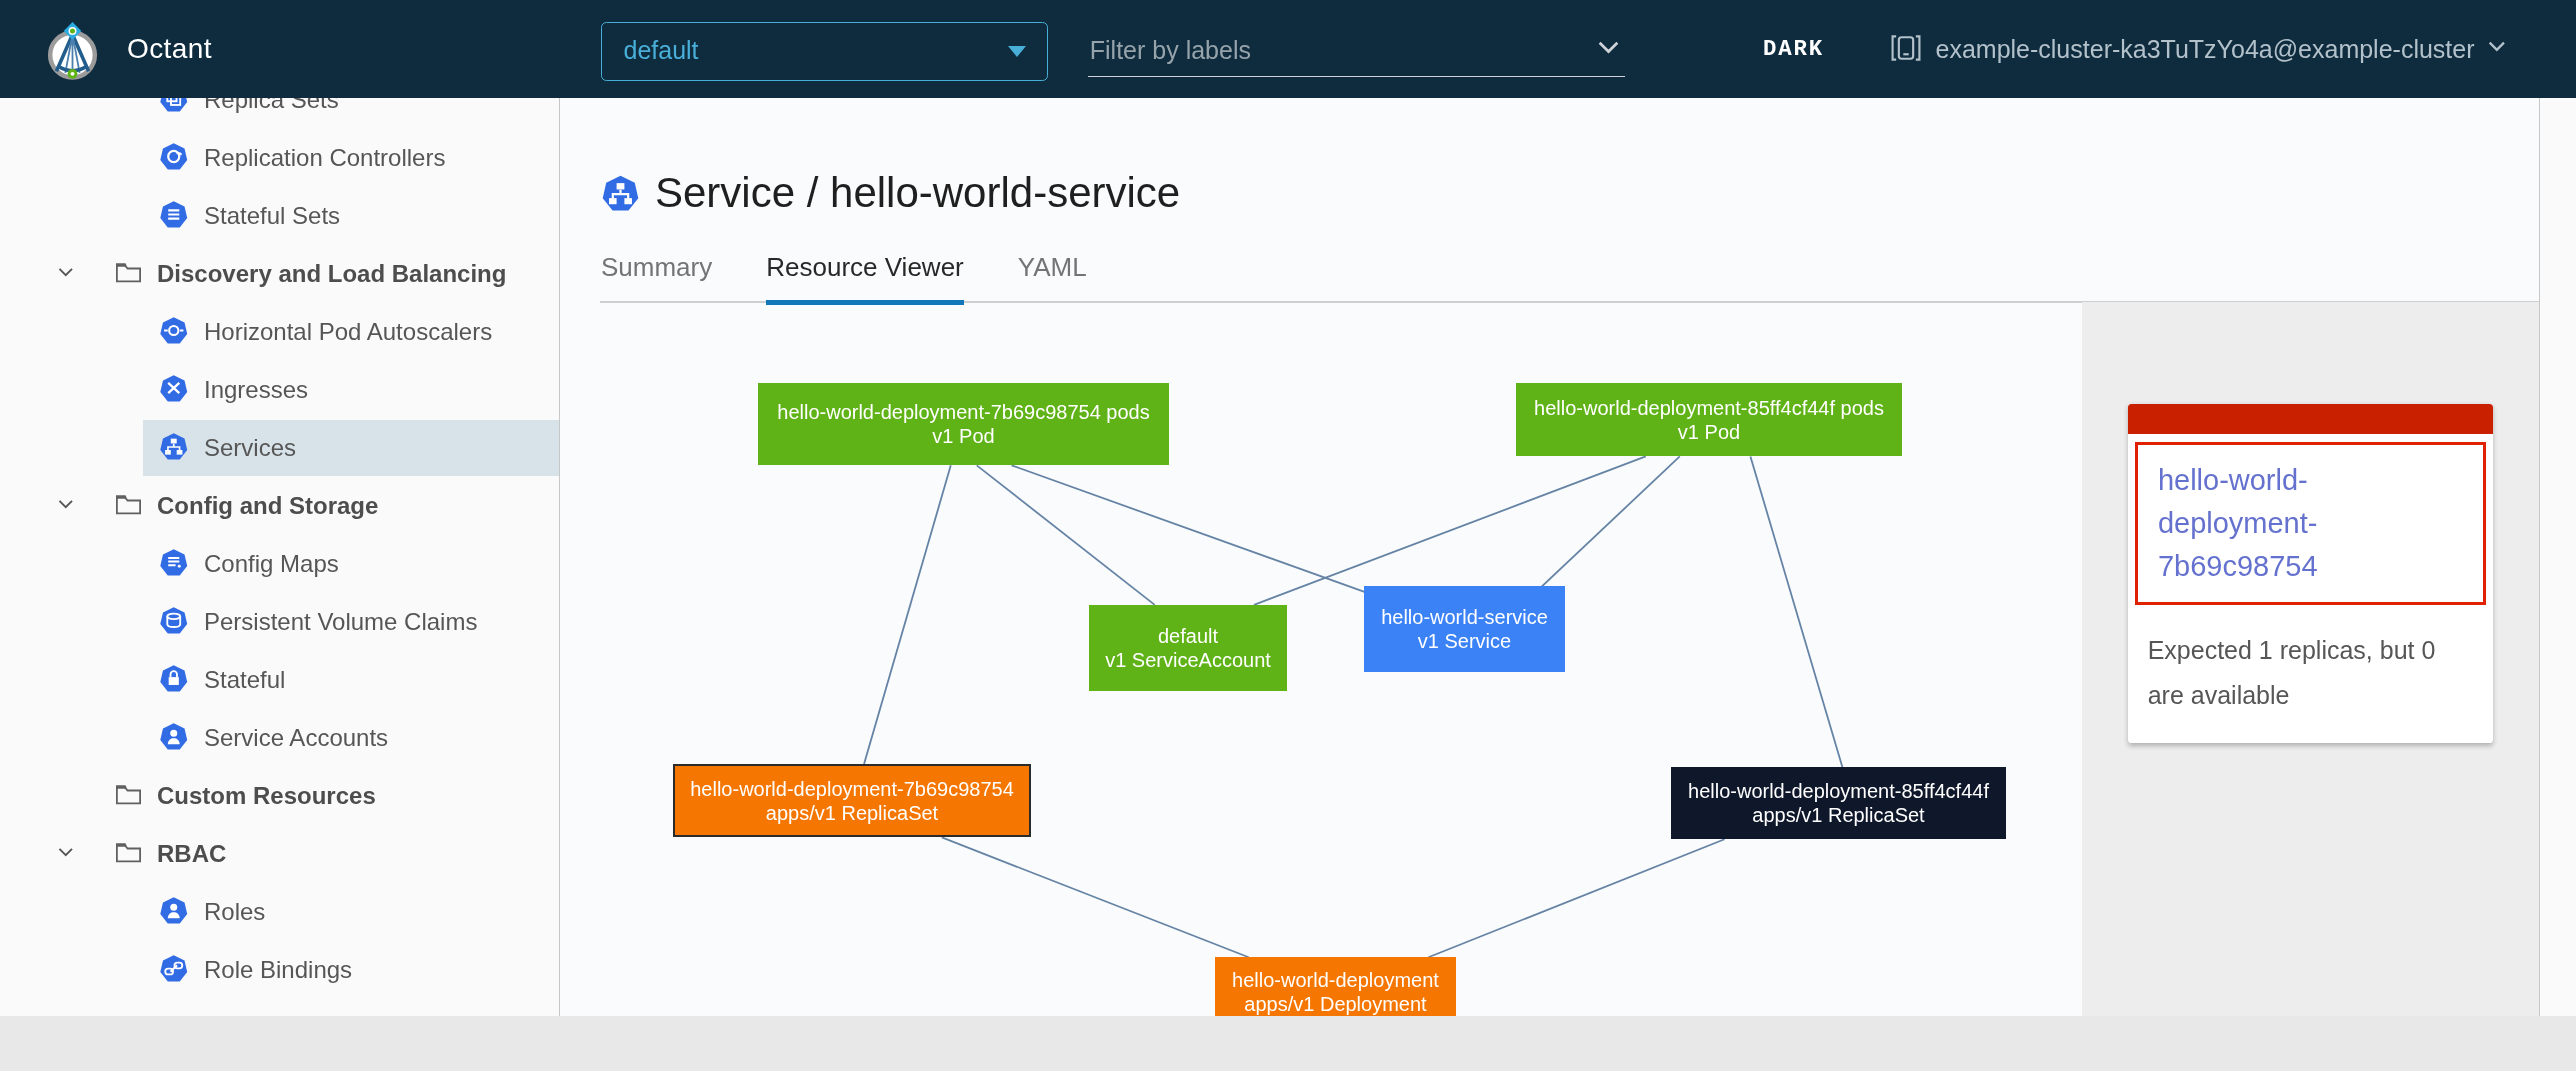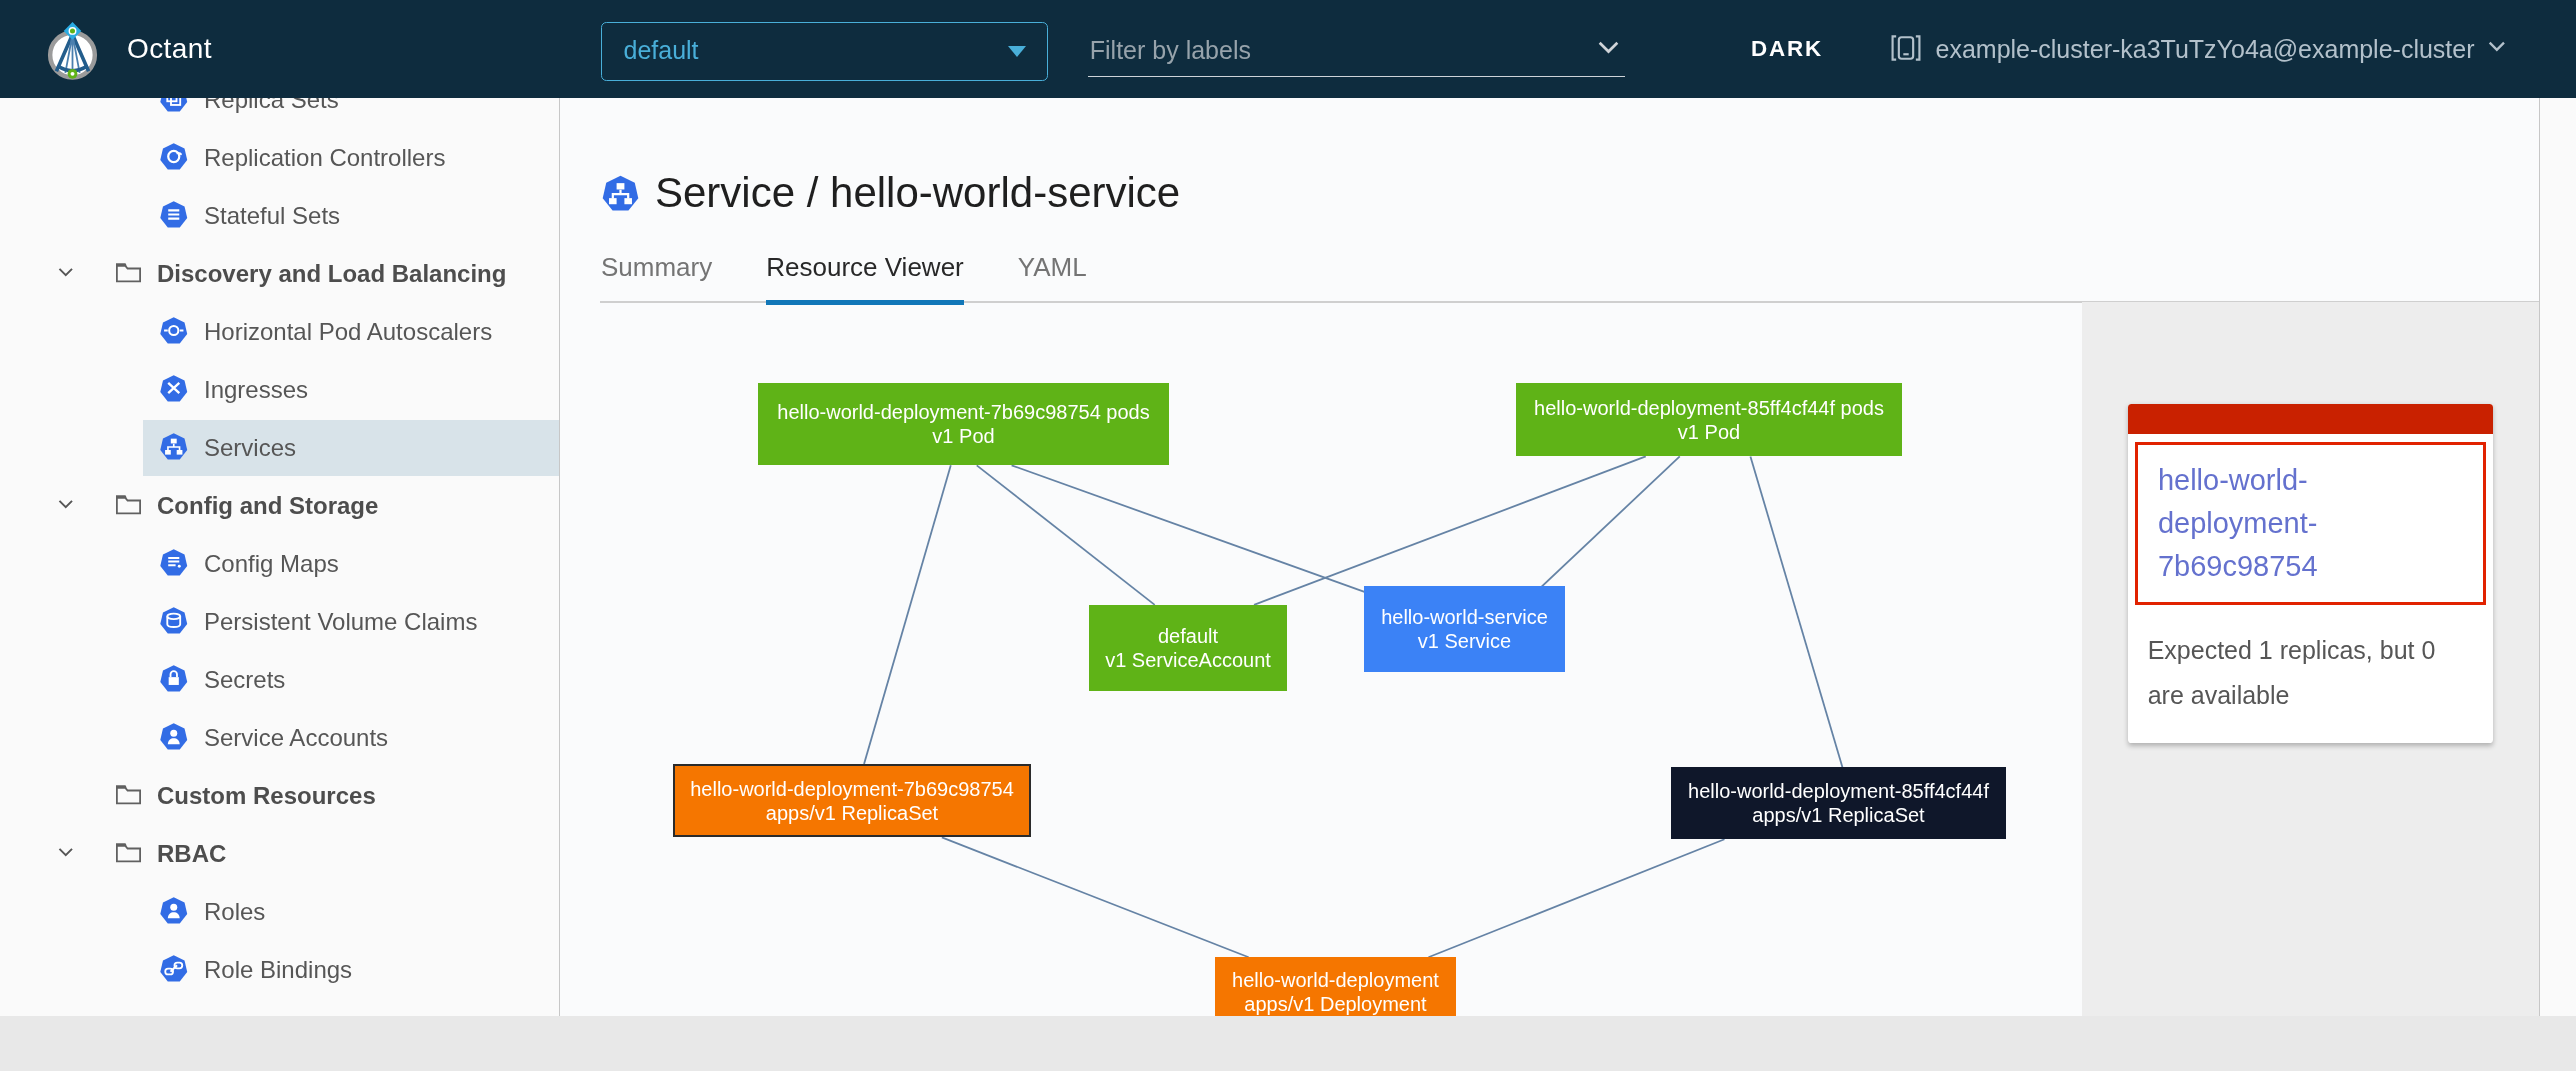--- a/index.html
+++ b/index.html
@@ -12,21 +12,21 @@
   .topbar { position:absolute; left:0; top:0; width:2576px; height:98px; background:#0e2c3e; z-index:40; }
   .logo-wrap { position:absolute; left:43px; top:21.5px; width:59px; height:59px; }
   .app-name { position:absolute; left:127px; top:0; height:98px; line-height:98px; color:#ffffff; font-size:28px; font-weight:300; letter-spacing:0.4px; }
   .ns-dropdown { position:absolute; left:601px; top:22.4px; width:447px; height:59px; border:1.8px solid #49afd9; border-radius:5.4px; cursor:pointer; }
   .ns-value { position:absolute; left:21.5px; top:0; height:55px; line-height:55px; color:#49afd9; font-size:25px; }
   .ns-caret { position:absolute; right:21.5px; top:23px; width:0; height:0; border-left:9.8px solid transparent; border-right:9.8px solid transparent; border-top:11.6px solid #49afd9; }
   .filter-field { position:absolute; left:1088px; top:22.4px; width:537px; height:55px; border-bottom:1.8px solid #cdd3d8; }
   .filter-input { position:absolute; left:1.8px; top:7.2px; width:483px; height:41px; background:transparent; border:none; outline:none; color:#dfe6ea; font-size:25px; font-family:"Liberation Sans", sans-serif; }
   .filter-input::placeholder { color:#97a3ab; opacity:1; }
   .filter-chevron { position:absolute; right:5.4px; top:18px; }
-  .theme-toggle { position:absolute; left:1723px; top:0; height:98px; display:flex; align-items:center; gap:1px; cursor:pointer; }
+  .theme-toggle { position:absolute; left:1723px; top:0; height:98px; display:flex; align-items:center; gap:13px; cursor:pointer;font-family:Liberation Mono, monospace; }
   .theme-label { color:#ffffff; font-size:22.4px; font-weight:700; letter-spacing:1.8px; }
   .cluster-select { position:absolute; left:1889px; top:0; height:98px; display:flex; align-items:center; gap:12.5px; cursor:pointer; }
   .cluster-name { color:#b3c1cb; font-size:25px; }
   
   .sidebar { position:absolute; left:0; top:98px; width:560px; height:973px; background:#fafafa; border-right:0.9px solid #c7c7c7; overflow:hidden; z-index:20; }
   .nav-scroll { margin-top:-27px; }
   .nav-row { position:relative; height:58px; cursor:pointer; }
   .nav-row .hl { display:none; }
   .nav-row.selected .hl { display:block; position:absolute; left:143px; right:0; top:0.9px; bottom:0.9px; background:#d8e3e9; }
   .nav-ic { position:absolute; top:50%; transform:translateY(-50%); }
@@ -204,21 +204,21 @@
               <path d="M9 11.5v8.5c0 1.7 3.1 3 7 3s7-1.3 7-3V11.5" fill="none" stroke="#fff" stroke-width="2"></path>
             </svg></span>
           <span class="nav-label">Persistent Volume Claims</span>
         </div>
         <div class="nav-row item">
           <span class="nav-ic res-ic"><svg width="29.5" height="29.5" viewBox="0 0 32 32">
               <polygon points="16,1.5 27.7,7.2 30.6,19.8 22.5,30 9.5,30 1.4,19.8 4.3,7.2" fill="#326ce5"></polygon>
               <rect x="10.5" y="14.5" width="11" height="8.5" fill="#fff"></rect>
               <path d="M12.5 14.5v-3a3.5 3.5 0 0 1 7 0v3" stroke="#fff" stroke-width="2" fill="none"></path>
             </svg></span>
-          <span class="nav-label">Secrets</span>
+          <span class="nav-label">Stateful</span>
         </div>
         <div class="nav-row item">
           <span class="nav-ic res-ic"><svg width="29.5" height="29.5" viewBox="0 0 32 32">
               <polygon points="16,1.5 27.7,7.2 30.6,19.8 22.5,30 9.5,30 1.4,19.8 4.3,7.2" fill="#326ce5"></polygon>
               <circle cx="16" cy="12.5" r="3.8" fill="#fff"></circle>
               <path d="M9.5 24.5c.5-4.5 3-6.5 6.5-6.5s6 2 6.5 6.5z" fill="#fff"></path>
             </svg></span>
           <span class="nav-label">Service Accounts</span>
         </div>
         <div class="nav-row group">

